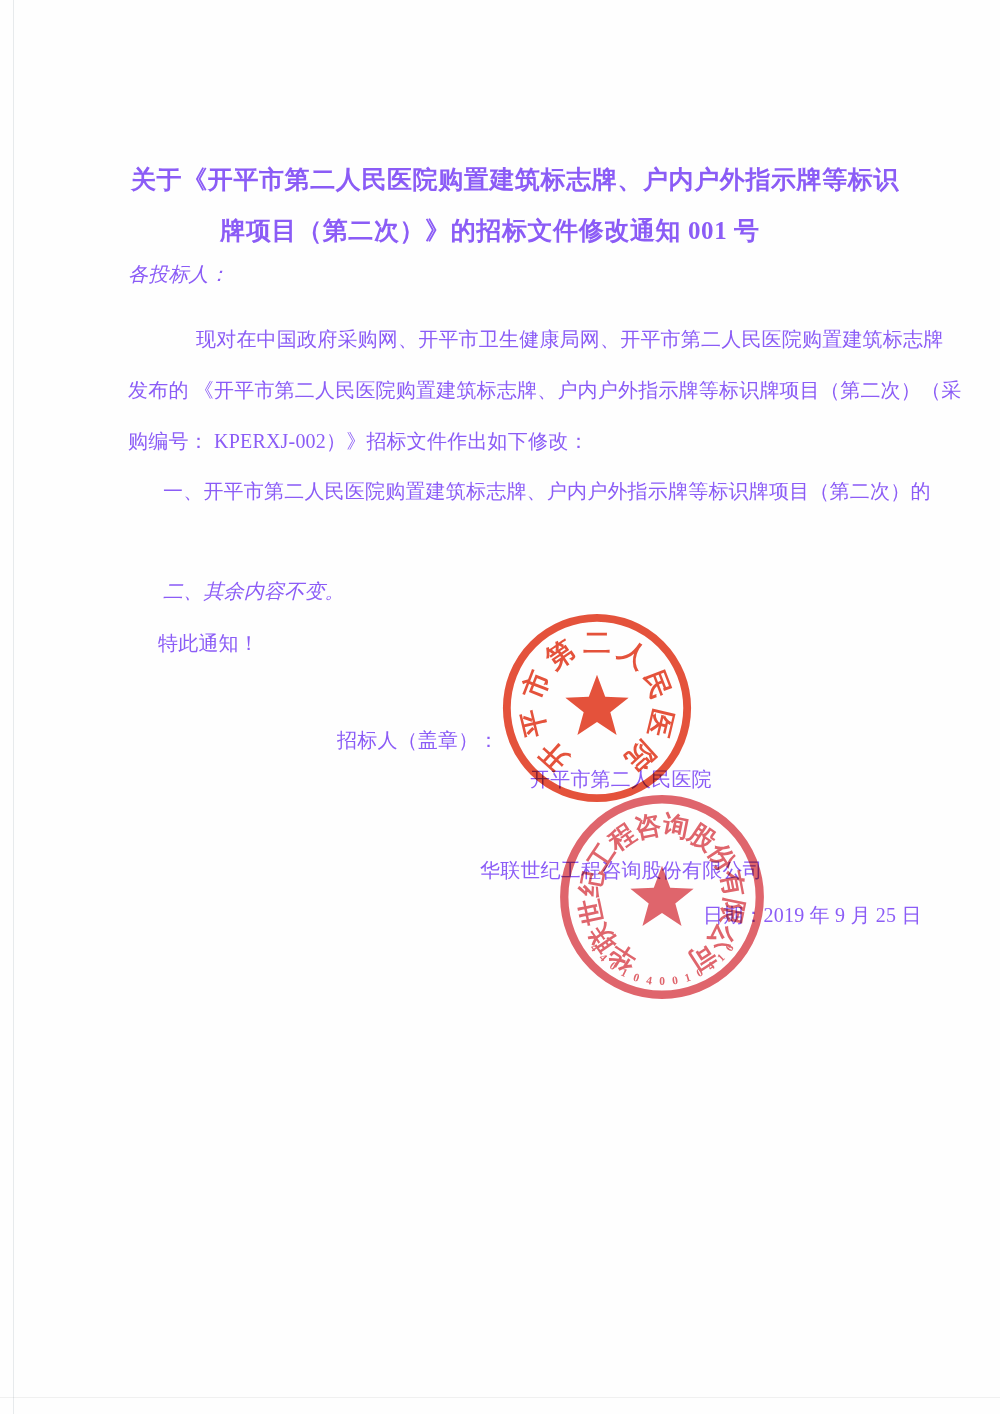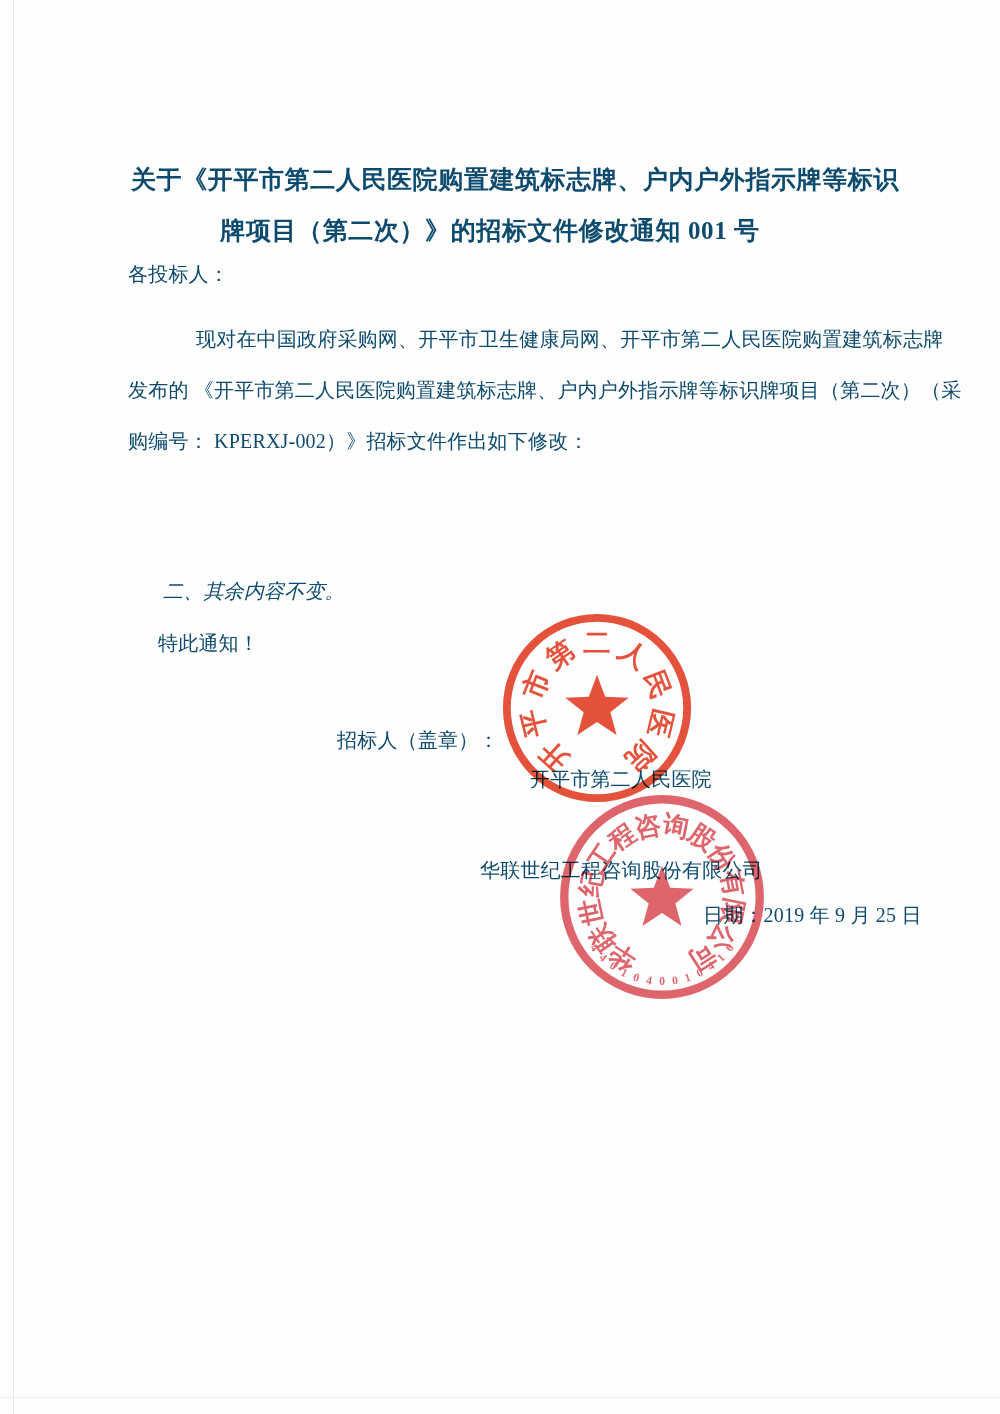--- a/index.html
+++ b/index.html
@@ -18,21 +18,21 @@
   .scan-edge-bottom{
     position:absolute;left:0;right:0;bottom:16px;height:1px;
     background:rgba(120,120,120,0.10);
   }
   .t{
     position:absolute;
     white-space:nowrap;
     font-size:20px;
     line-height:1.3;
     letter-spacing:0.2px;
-    color:#0c4a6e;
+    color:#8b5cf6;
     z-index:1;
   }
   .title{
     font-weight:bold;
     font-size:25px;
     letter-spacing:0.6px;
     transform:translateX(-50%);
   }
   .seal{
     position:absolute;
@@ -49,26 +49,27 @@
 <body>
 
 <div class="page">
 
   <div class="scan-edge-left"></div>
   <div class="scan-edge-bottom"></div>
 
   <div class="t title" style="left:515px;top:164px;">关于《开平市第二人民医院购置建筑标志牌、户内户外指示牌等标识</div>
   <div class="t title" style="left:490px;top:215px;">牌项目（第二次）》的招标文件修改通知 001 号</div>
 
-  <div class="t" style="left:128px;top:261px;">各投标人：</div>
+  <div class="t" style="left:128px;top:261px;font-style:italic;">各投标人：</div>
 
   <div class="t" style="left:196px;top:326px;">现对在中国政府采购网、开平市卫生健康局网、开平市第二人民医院购置建筑标志牌</div>
   <div class="t" style="left:128px;top:377px;">发布的 《开平市第二人民医院购置建筑标志牌、户内户外指示牌等标识牌项目（第二次）（采</div>
   <div class="t" style="left:128px;top:428px;">购编号：  KPERXJ-002）》招标文件作出如下修改：</div>
 
+  <div class="t" style="left:163px;top:478px;">一、开平市第二人民医院购置建筑标志牌、户内户外指示牌等标识牌项目（第二次）的</div>
 
   <div class="t" style="left:163px;top:578px;font-style:italic;">二、其余内容不变。</div>
 
   <div class="t" style="left:158px;top:630px;">特此通知！</div>
 
   <div class="t" style="left:337px;top:727px;">招标人（盖章）：</div>
   <div class="t" style="left:530px;top:766px;">开平市第二人民医院</div>
 
   <div class="t" style="left:480px;top:857px;">华联世纪工程咨询股份有限公司</div>
 

